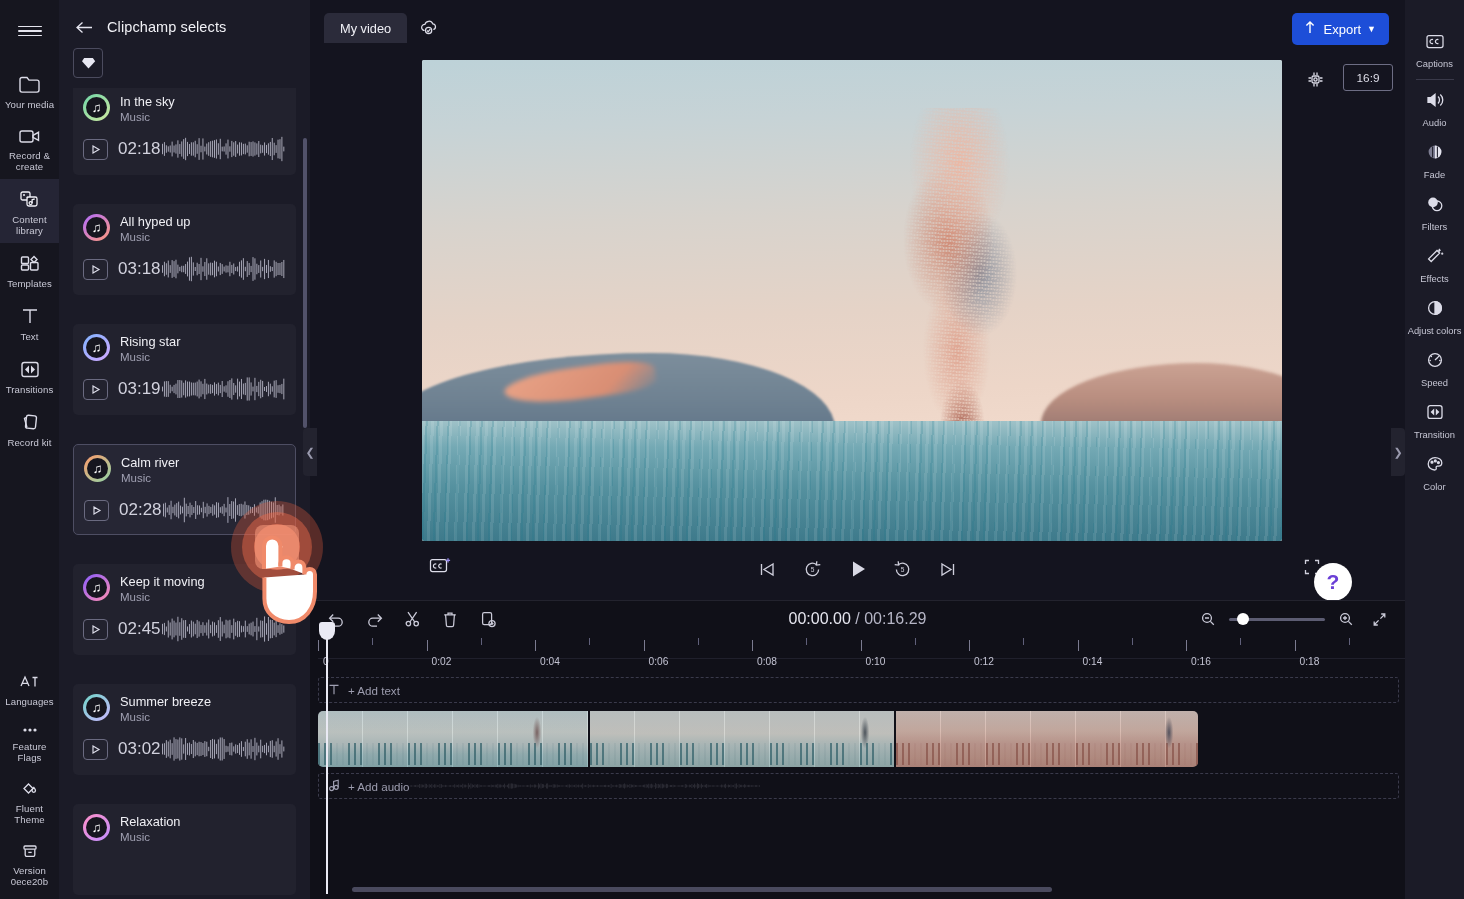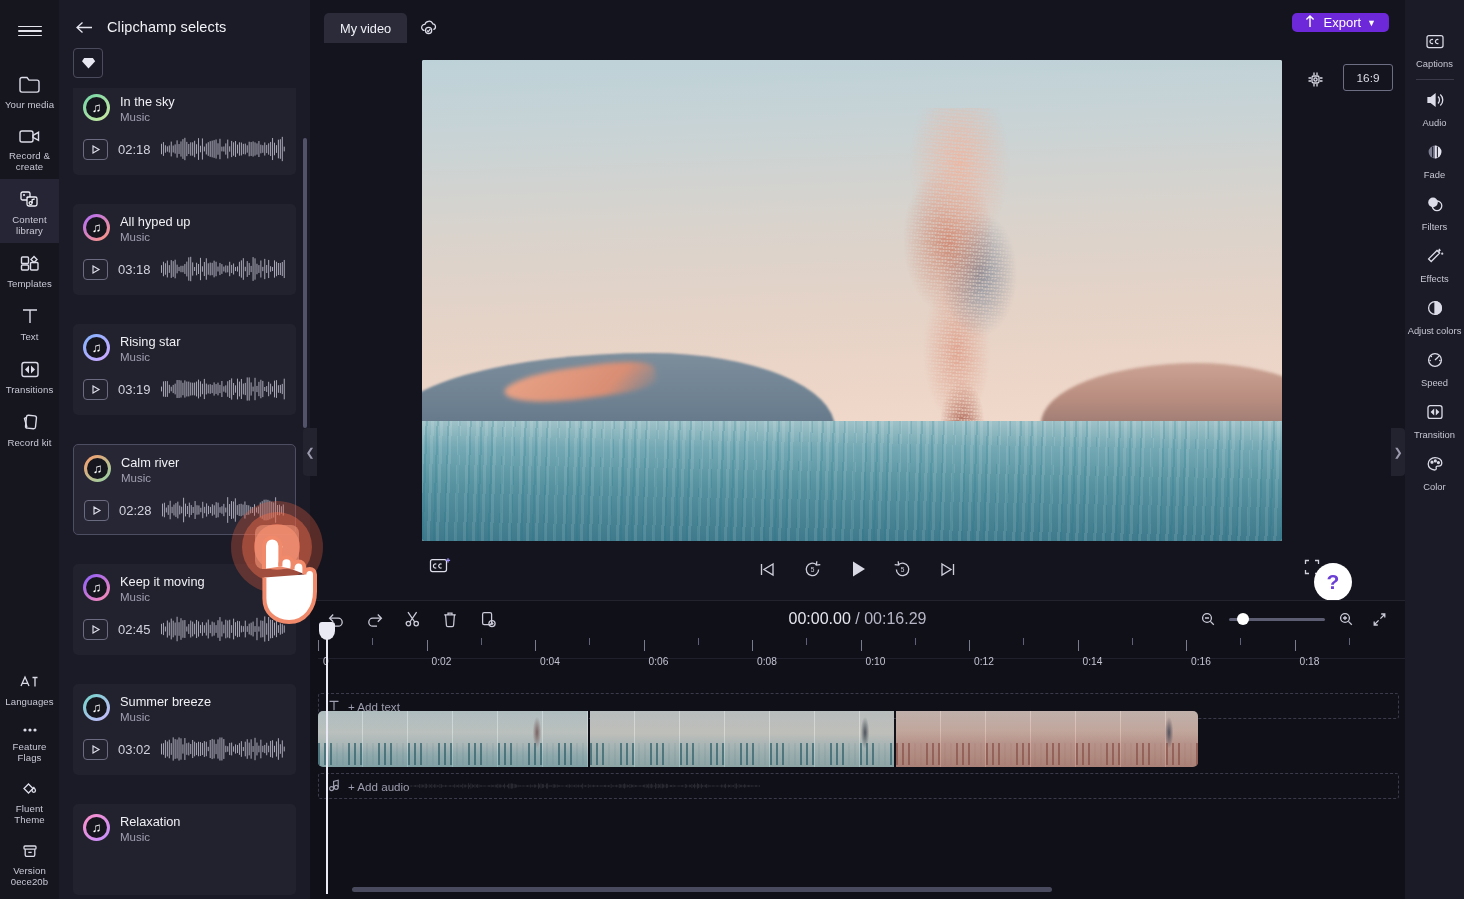--- a/index.html
+++ b/index.html
@@ -71,21 +71,21 @@
     background: #16161f;
   }
   .tc-thumb .note { position: relative; z-index: 2; font-size: 13px; color: #fff; line-height: 1; }
   .tc-name { font-size: 12.8px; color: #f0f0f5; line-height: 15px; }
   .tc-kind { font-size: 11.5px; color: #a0a0b2; line-height: 15px; margin-top: 1px; }
   .tc-bottom { display: flex; align-items: center; gap: 10px; margin-top: 11px; }
   .play-btn {
     width: 25px; height: 21px; border: 1px solid #6a6a80; border-radius: 4px;
     display: flex; align-items: center; justify-content: center; flex: 0 0 25px; cursor: pointer;
   }
-  .tc-dur { font-size: 13px; color: #d2d2de; width: 34px; }
+  .tc-dur { font-size: 17px; color: #d2d2de; width: 34px; }
   .wave { flex: 1 1 auto; height: 26px; display: block; }
   .lib-scroll {
     position: absolute; right: 3px; top: 50px; width: 4px; height: 290px;
     background: #52526a; border-radius: 3px;
   }
 
   
   .collapse-l, .collapse-r {
     position: absolute; width: 14px; height: 48px; background: #23232f;
     display: flex; align-items: center; justify-content: center; cursor: pointer; z-index: 7;
@@ -98,21 +98,21 @@
   .main { flex: 1 1 auto; height: 899px; display: flex; flex-direction: column; background: #14141f; position: relative; }
 
   .topbar { height: 58px; display: flex; align-items: flex-start; padding: 0 16px 0 14px; position: relative; }
   .vidtab {
     height: 30px; background: #2b2b3a; border-radius: 5px 5px 0 0; display: flex; align-items: center;
     padding: 0 16px; font-size: 12.8px; color: #f0f0f6; margin-top: 13px; cursor: pointer;
   }
   .cloud-ico { margin: 19px 0 0 12px; cursor: pointer; }
   .topbar-spacer { flex: 1 1 auto; }
   .export-btn {
-    margin-top: 13px; height: 19px; background: #6d28d9; border-radius: 5px; display: flex;
+    margin-top: 13px; height: 32px; background: #1d4ed8; border-radius: 5px; display: flex;
     align-items: center; gap: 7px; padding: 0 13px 0 11px; cursor: pointer;
     font-size: 13px; color: #fff;
   }
 
   .stage { flex: 1 1 auto; position: relative; }
   .preview {
     position: absolute; left: 112px; top: 2px; width: 860px; height: 481px;
     border-radius: 2px; overflow: hidden; background: #cfd8da;
   }
   .pv-sky {
@@ -212,21 +212,21 @@
   .rk .t { position: absolute; left: 5px; top: 19px; font-size: 10.2px; color: #c3c3d2; white-space: nowrap; }
   .rk.half .bar { top: 1px; height: 7px; background: #60607a; }
 
   .tracks { position: relative; margin-left: 8px; height: 235px; }
   .trk-text, .trk-audio {
     position: absolute; left: 0; right: 6px; height: 26px;
     border: 1px dashed #3a3a4b; border-radius: 3px;
     display: flex; align-items: center; gap: 8px; padding-left: 9px;
     font-size: 11.6px; color: #9c9cae; cursor: pointer;
   }
-  .trk-text { top: 34px; }
+  .trk-text { top: 18px; }
   .trk-audio { top: 114px; }
   .audio-ghost {
     position: absolute; left: 92px; right: 10px; top: 120px; height: 14px;
     opacity: .22;
   }
   .clips { position: absolute; top: 52px; left: 0; height: 56px; display: flex; gap: 2px; }
   .clip { height: 56px; overflow: hidden; position: relative; }
   .clip.c1 { width: 270px; border-radius: 5px 0 0 5px; }
   .clip.c2 { width: 304px; }
   .clip.c3 { width: 302px; border-radius: 0 5px 5px 0; }

